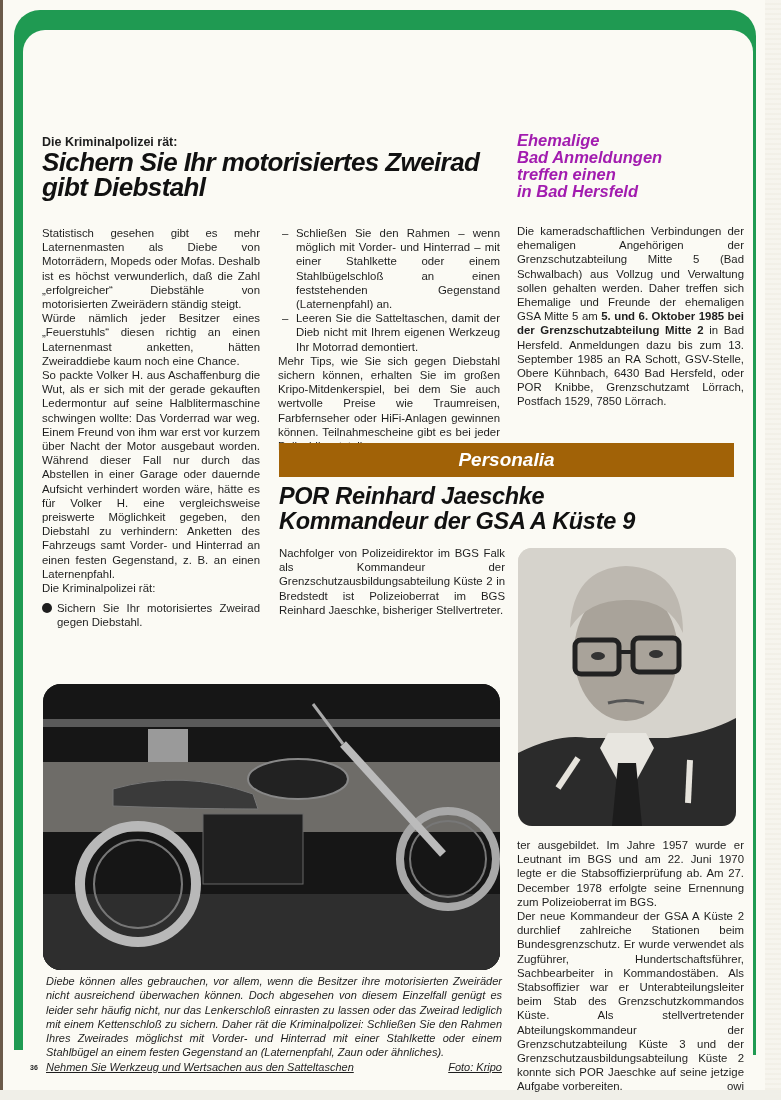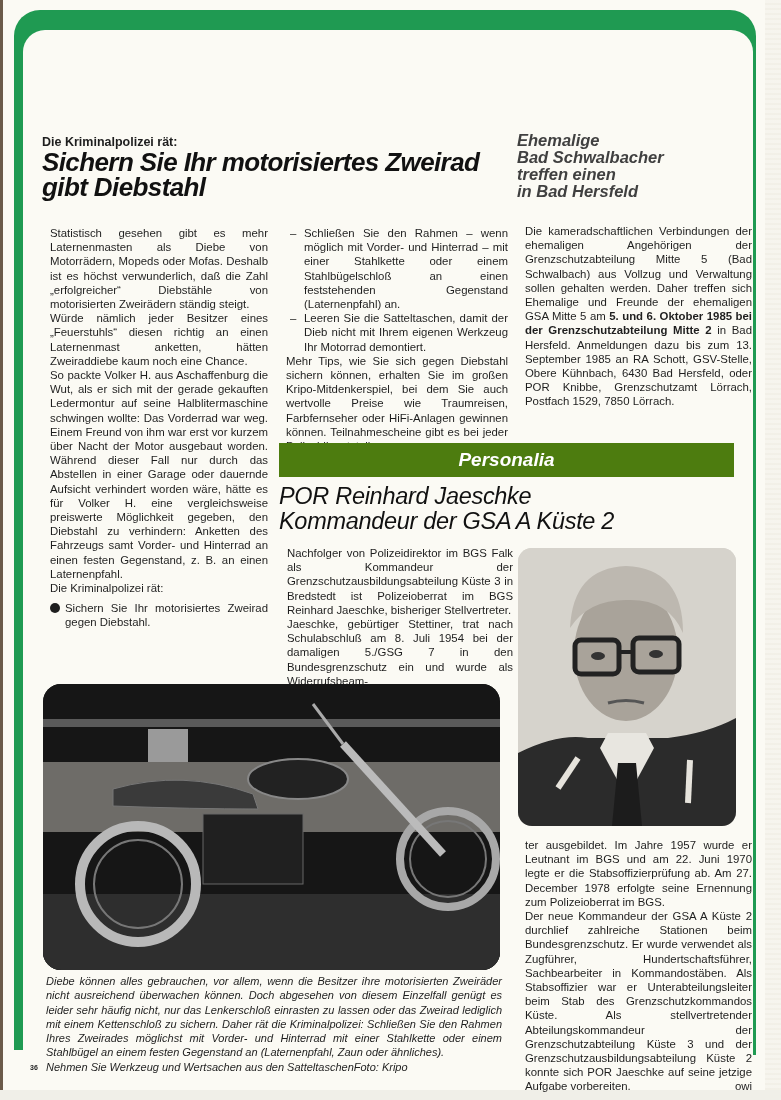--- a/index.html
+++ b/index.html
@@ -38,67 +38,67 @@
   }
 
   .kicker { position: absolute; left: 42px; top: 135px; font-size: 12.5px; font-weight: bold; }
   .headline {
     position: absolute; left: 42px; top: 150px; width: 470px;
     font-size: 26px; line-height: 25px; font-weight: bold; font-style: italic;
     letter-spacing: -0.6px; color: #111;
   }
   .col {
     position: absolute; font-size: 11.4px; line-height: 14.2px;
-    text-align: justify; hyphens: manual; margin-left: 8px;
+    text-align: justify; hyphens: manual;
   }
   .col p { margin: 0; }
   .col1 { left: 42px; top: 226px; width: 218px; }
   .col2 { left: 278px; top: 226px; width: 222px; }
   .col2 .dash { display: flex; }
   .col2 .dash span.d { width: 14px; flex: none; padding-left: 4px; }
   .col2 .dash span.t { flex: 1; }
   .bullet { display: flex; margin-top: 6px; }
   .bullet .dot { width: 10px; height: 10px; border-radius: 50%; background: #1e1e1e; margin: 2px 5px 0 0; flex: none; }
 
   .side-head {
     position: absolute; left: 517px; top: 132px; width: 230px;
-    font-size: 16.5px; line-height: 17px; font-weight: bold; font-style: italic; color: #404040;
+    font-size: 16.5px; line-height: 17px; font-weight: bold; font-style: italic; color: #a21caf;
   }
   .col3 { left: 517px; top: 224px; width: 227px; }
 
   .personalia-bar {
     position: absolute; left: 279px; top: 443px; width: 455px; height: 34px;
-    background: #4d7c0f; color: #fff;
+    background: #a16207; color: #fff;
     font-size: 19px; font-weight: bold; font-style: italic;
     display: flex; align-items: center; justify-content: center;
   }
   .pers-head {
     position: absolute; left: 279px; top: 484px; width: 470px;
-    font-size: 23.5px; line-height: 25px; font-weight: normal; font-style: italic;
+    font-size: 23.5px; line-height: 25px; font-weight: bold; font-style: italic;
     letter-spacing: -0.3px; color: #111;
   }
   .col4 { left: 279px; top: 546px; width: 226px; }
 
   .portrait {
     position: absolute; left: 518px; top: 548px; width: 218px; height: 278px;
     border-radius: 14px; overflow: hidden;
     background: linear-gradient(180deg, #d9d6cf 0%, #cfccc4 60%, #bdb9b0 100%);
   }
   .moto {
     position: absolute; left: 43px; top: 684px; width: 457px; height: 286px;
     border-radius: 18px; overflow: hidden; background: #1a1a1a;
   }
   .col5 { left: 517px; top: 838px; width: 227px; }
   .owi { float: right; }
 
   .caption {
     position: absolute; left: 46px; top: 974px; width: 456px;
     font-size: 11px; line-height: 14.3px; font-style: italic; text-align: justify;
   }
-  .caption .last { display: flex; text-align: left; }
+  .caption .last { display: flex; justify-content: space-between; text-align: left; text-decoration: underline; }
   .pagenum { position: absolute; left: 30px; top: 1064px; font-size: 7px; font-weight: bold; }
 </style>
 </head>
 <body>
 
 <div class="left-edge"></div>
 <div class="side-noise"></div>
 <div class="frame-top"></div>
 <div class="frame-inner"></div>
 <div class="frame-left"></div>
@@ -129,38 +129,37 @@
   </div>
   <div class="dash">
     <span class="d">–</span>
     <span class="t">Leeren Sie die Satteltaschen, damit der Dieb nicht mit Ihrem eigenen Werkzeug Ihr Motorrad demontiert.</span>
   </div>
   <p>Mehr Tips, wie Sie sich gegen Diebstahl sichern können, erhalten Sie im großen Kripo-Mitdenkerspiel, bei dem Sie auch wertvolle Preise wie Traumreisen, Farbfernseher oder HiFi-Anlagen gewinnen können. Teilnahmescheine gibt es bei jeder Polizeidienststelle.</p>
 </div>
 
 <div class="side-head">
   <div>Ehemalige</div>
-  <div>Bad Schwalbacher</div>
+  <div>Bad Anmeldungen</div>
   <div>treffen einen</div>
   <div>in Bad Hersfeld</div>
 </div>
 <div class="col col3">
   <p><span>Die kameradschaftlichen Verbindungen der ehemaligen Angehörigen der Grenzschutzabteilung Mitte 5 (Bad Schwalbach) aus Vollzug und Verwaltung sollen gehalten werden. Daher treffen sich Ehemalige und Freunde der ehemaligen GSA Mitte 5 am </span><b>5. und 6. Oktober 1985 bei der Grenzschutzabteilung Mitte 2</b><span> in Bad Hersfeld. Anmeldungen dazu bis zum 13. September 1985 an RA Schott, GSV-Stelle, Obere Kühnbach, 6430 Bad Hersfeld, oder POR Knibbe, Grenzschutzamt Lörrach, Postfach 1529, 7850 Lörrach.</span></p>
 </div>
 
 <div class="personalia-bar">
   <span>Personalia</span>
 </div>
 <div class="pers-head">
   <div>POR Reinhard Jaeschke</div>
-  <div>Kommandeur der GSA A Küste 2</div>
+  <div>Kommandeur der GSA A Küste 9</div>
 </div>
 <div class="col col4">
-  <p>Nachfolger von Polizeidirektor im BGS Falk als Kommandeur der Grenzschutzausbildungsabteilung Küste 3 in Bredstedt ist Polizeioberrat im BGS Reinhard Jaeschke, bisheriger Stellvertreter.</p>
-  <p>Jaeschke, gebürtiger Stettiner, trat nach Schulabschluß am 8. Juli 1954 bei der damaligen 5./GSG 7 in den Bundesgrenzschutz ein und wurde als Widerrufsbeam-</p>
+  <p>Nachfolger von Polizeidirektor im BGS Falk als Kommandeur der Grenzschutzausbildungsabteilung Küste 2 in Bredstedt ist Polizeioberrat im BGS Reinhard Jaeschke, bisheriger Stellvertreter.</p>
 </div>
 
 <div class="portrait" title="Porträt POR Reinhard Jaeschke">
   <svg width="218" height="278" viewBox="0 0 218 278">
     <rect width="218" height="278" fill="#d6d3cc"></rect>
     <path d="M0 205 Q40 185 70 190 L150 190 Q190 185 218 170 L218 278 L0 278 Z" fill="#2b2b2b"></path>
     <path d="M82 200 L109 250 L136 200 L128 185 L90 185 Z" fill="#e8e6e0"></path>
     <path d="M100 215 L118 215 L124 278 L94 278 Z" fill="#1c1c1c"></path>
     <ellipse cx="108" cy="105" rx="52" ry="68" fill="#a9a39a"></ellipse>
     <path d="M52 80 Q55 20 108 18 Q165 20 165 85 Q150 50 108 52 Q70 52 52 80 Z" fill="#bdb8b0"></path>

